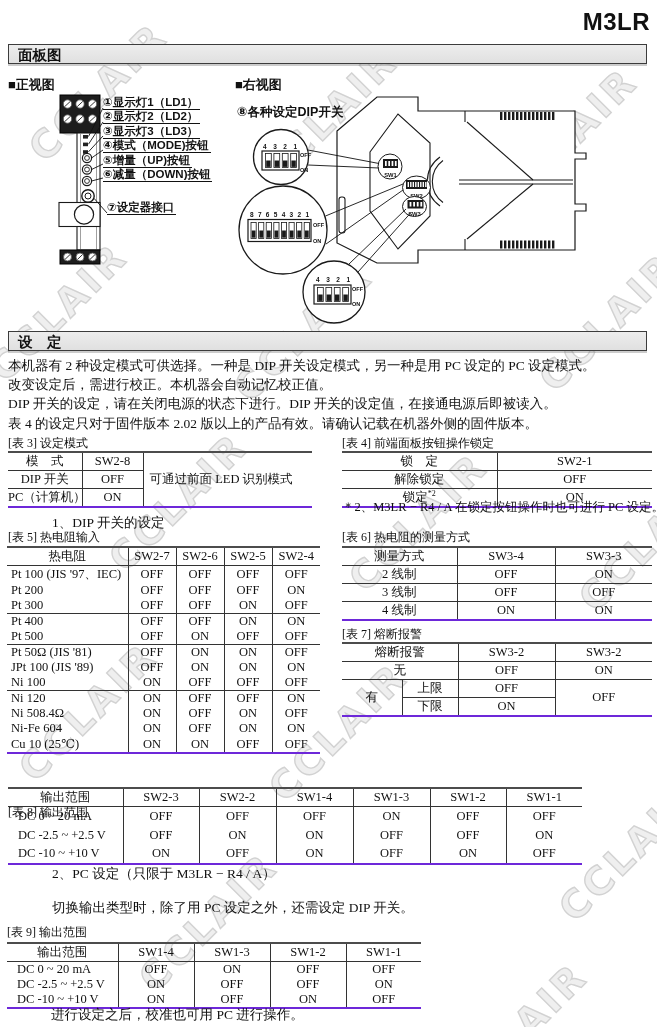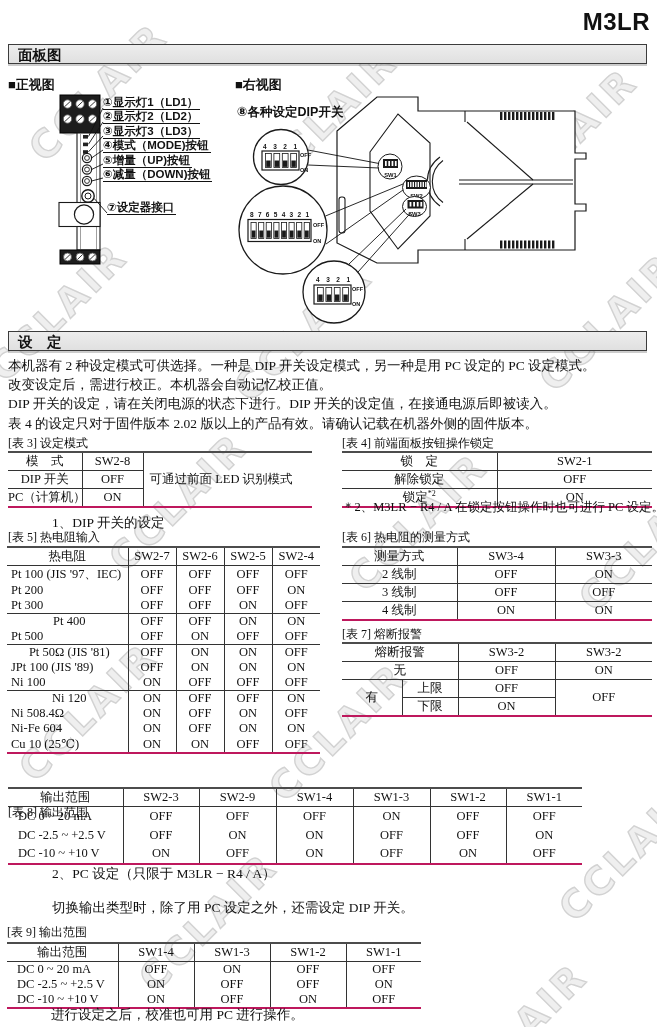--- a/index.html
+++ b/index.html
@@ -18,32 +18,32 @@
        font-weight:bold;font-size:14.5px;line-height:20px;padding-left:9px;box-sizing:border-box;}
   .viewlabel{font-family:"Liberation Sans","DejaVu Sans",sans-serif;font-weight:bold;font-size:13px;}
   .cl{font-family:"Liberation Sans","DejaVu Sans",sans-serif;font-weight:bold;font-size:11.5px;
       border-bottom:1.6px solid #111;padding:0 2px 1px 0;white-space:nowrap;line-height:12px;}
   .dip8{font-family:"Liberation Sans","DejaVu Sans",sans-serif;font-weight:bold;font-size:12.5px;}
   .para{font-size:13.5px;line-height:19.2px;width:648px;}
   .tlabel{font-size:12px;white-space:nowrap;}
   .sub{font-size:13.5px;white-space:nowrap;margin-left:44px;}
   
   table.dt{border-collapse:collapse;table-layout:fixed;position:absolute;z-index:1;
-           font-size:12.5px;color:#111;border-top:2px solid #4c4c4c;border-bottom:2px solid #be185d;}
+           font-size:12.5px;color:#111;border-top:2px solid #4c4c4c;border-bottom:2px solid #6d28d9;}
   .dt th,.dt td{font-weight:normal;text-align:center;padding:0;white-space:nowrap;overflow:hidden;}
   .dt tr>*+*{border-left:1px solid #333;}
   .dt .bl{border-left:1px solid #333;}
   .dt .br{border-right:1px solid #333;}
   .dt .bt{border-top:1px solid #333;}
   .dt thead th{border-bottom:1px solid #333;}
   #t3 th,#t3 td{height:13.5px;}
   #t4 th,#t4 td{height:12.5px;}
   #t5 th{height:13px;} #t5 td{height:13.1px;}
   #t5 td.c0{text-align:left;padding-left:4px;}
-  #t5 tbody tr.grp td{border-top:1.3px solid #333;text-align:center;}
+  #t5 tbody tr.grp td{border-top:1.3px solid #333;}
   #t6 th,#t6 td{height:12.4px;}
   #t6 tbody tr td{border-top:1px solid #333;}
   #t7 th,#t7 td{height:12.4px;}
   #t3 .note{text-align:left;padding-left:6px;}
   #t8 th{height:15px;} #t8 td{height:18.8px;}
   #t8 td.c0,#t9 td.c0{text-align:left;padding-left:10px;}
   #t9 th{height:13px;} #t9 td{height:15px;}
   sup{font-size:8px;}
   .note4{font-size:12.5px;white-space:nowrap;}
   svg text{font-family:"Liberation Sans","DejaVu Sans",sans-serif;font-weight:bold;fill:#111;}
@@ -544,21 +544,21 @@
         <col style="width: 77px;">
         <col style="width: 77px;">
         <col style="width: 77px;">
         <col style="width: 76px;">
         <col style="width: 76px;">
       </colgroup>
       <thead>
         <tr>
           <th>输出范围</th>
           <th>SW2-3</th>
-          <th>SW2-9</th>
+          <th>SW2-2</th>
           <th>SW1-4</th>
           <th>SW1-3</th>
           <th>SW1-2</th>
           <th>SW1-1</th>
         </tr>
       </thead>
       <tbody>
         <tr>
           <td class="c0">DC 0 ~ 20 mA</td>
           <td>OFF</td>

